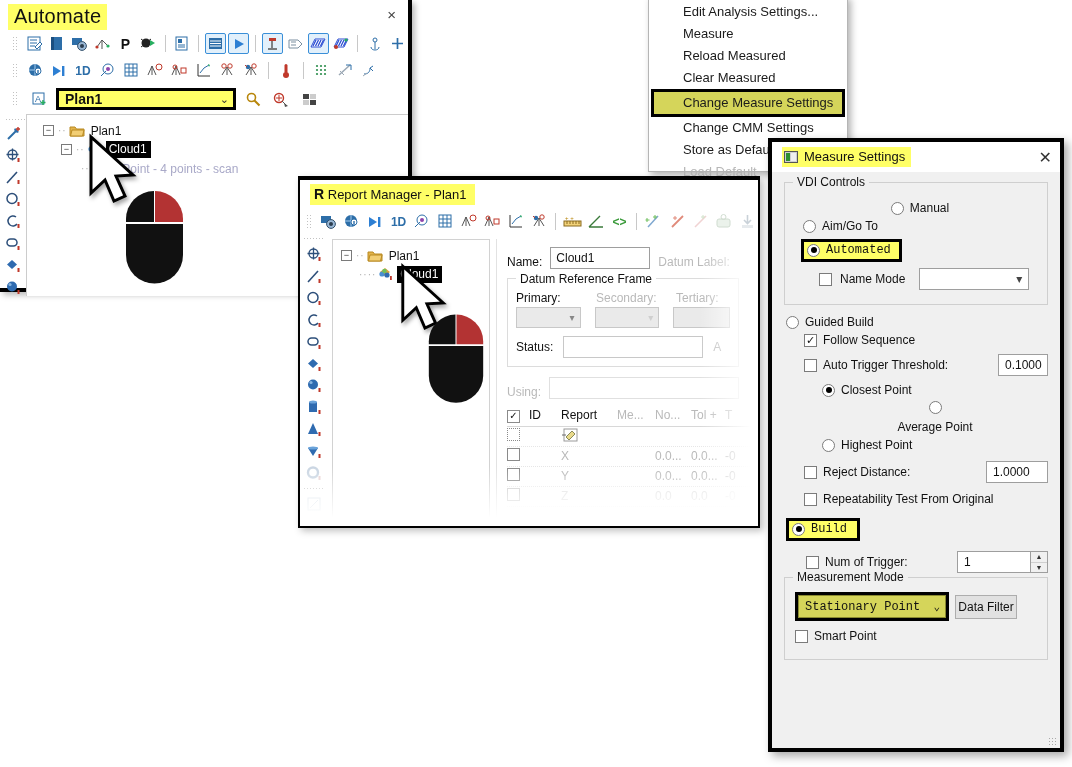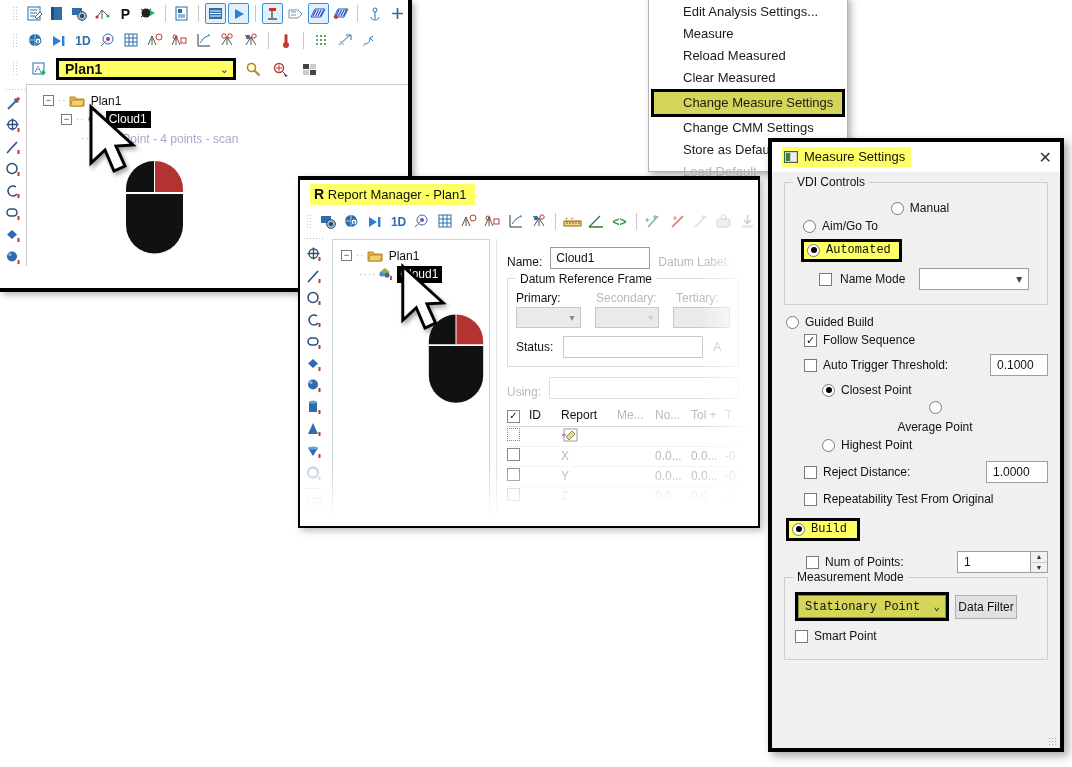--- a/index.html
+++ b/index.html
@@ -179,20 +179,24 @@
     justify-content:space-between; align-items:center; padding:4px 0; color:#8a8a8a; font-size:9px;
     border-left:1px solid #e4e4e4; cursor:pointer;}
   .grip-corner { position:absolute; right:3px; bottom:2px; width:9px; height:9px;
     background-image:radial-gradient(#a8a8a8 40%, transparent 41%);
     background-size:3px 3px; }
 </style>
 </head>
 <body>
 
 <div class="abs" id="automate">
+  <div class="titlebar">
+    <div class="title">Automate</div>
+    <div class="closeX">×</div>
+  </div>
 
   <div class="tb-row">
     <span class="grip"></span>
     <span class="ticon">
         <svg width="17" height="17" viewBox="0 0 17 17">
           <rect x="2" y="2" width="12" height="13" fill="#fff" stroke="#2d6ea8"></rect>
           <path d="M4 5h7M4 8h7M4 11h5" stroke="#2d6ea8" stroke-width="1"></path>
           <path d="M9 12l5-5 2 2-5 5z" fill="#fff" stroke="#2d6ea8"></path>
         </svg>
       </span>
@@ -913,21 +917,21 @@
     </div>
 
     <div class="opt" style="padding-left:20px;">
       <span class="chk">✓</span>
       <span>Follow Sequence</span>
     </div>
 
     <div style="display:flex; align-items:center; padding-left:20px; margin:7px 0;">
       <span class="chk"></span>
       <span style="margin-left:6px;">Auto Trigger Threshold:</span>
-      <span class="num" style="width:58px; margin-left:auto;">0.1000</span>
+      <span class="num" style="width:50px; margin-left:auto;">0.1000</span>
     </div>
 
     <div class="opt" style="padding-left:38px;">
       <span class="radio on"></span>
       <span>Closest Point</span>
     </div>
     <div class="opt" style="padding-left:38px;flex-direction:column;">
       <span class="radio"></span>
       <span>Average Point</span>
     </div>
@@ -950,21 +954,21 @@
     
     <div class="blackbox" style="display:inline-block; margin:8px 0 4px 2px;">
       <div class="opt hl" style="margin:0; padding:1px 10px 2px 3px;">
         <span class="radio on"></span>
         <span>Build</span>
       </div>
     </div>
 
     <div style="display:flex; align-items:center; padding-left:22px; margin:6px 0 4px 0;">
       <span class="chk"></span>
-      <span style="margin-left:6px;">Num of Points:</span>
+      <span style="margin-left:6px;">Num of Trigger:</span>
       <span class="spin" style="margin-left:auto;">
         <span class="num" style="width:74px;">1</span>
         <span class="spinbtns">
           <div>▲</div>
           <div>▼</div>
         </span>
       </span>
     </div>
 
     

